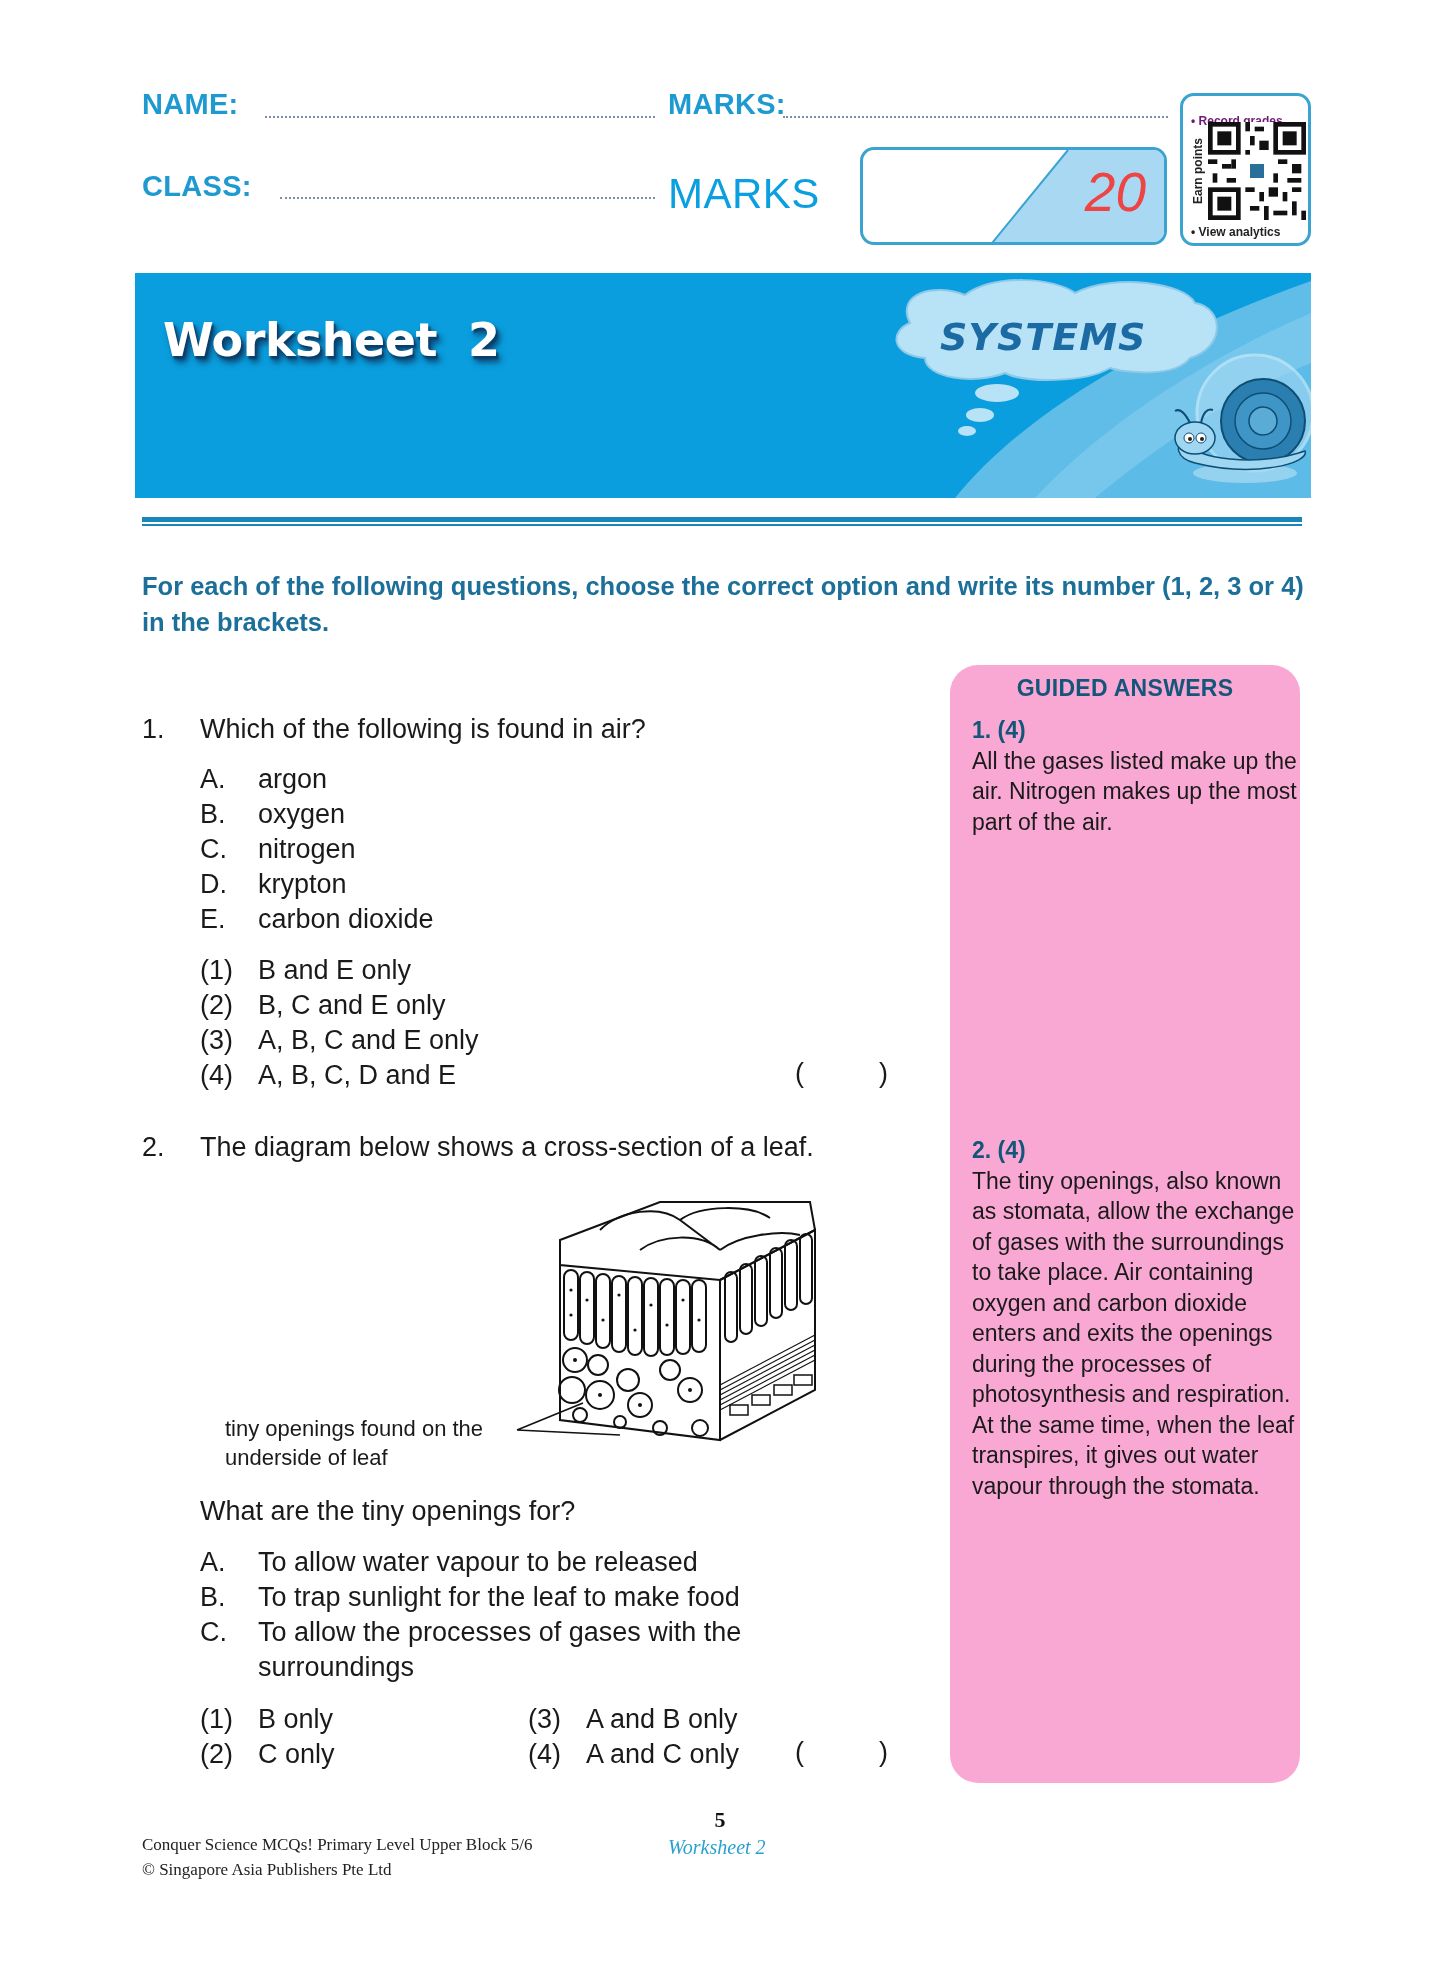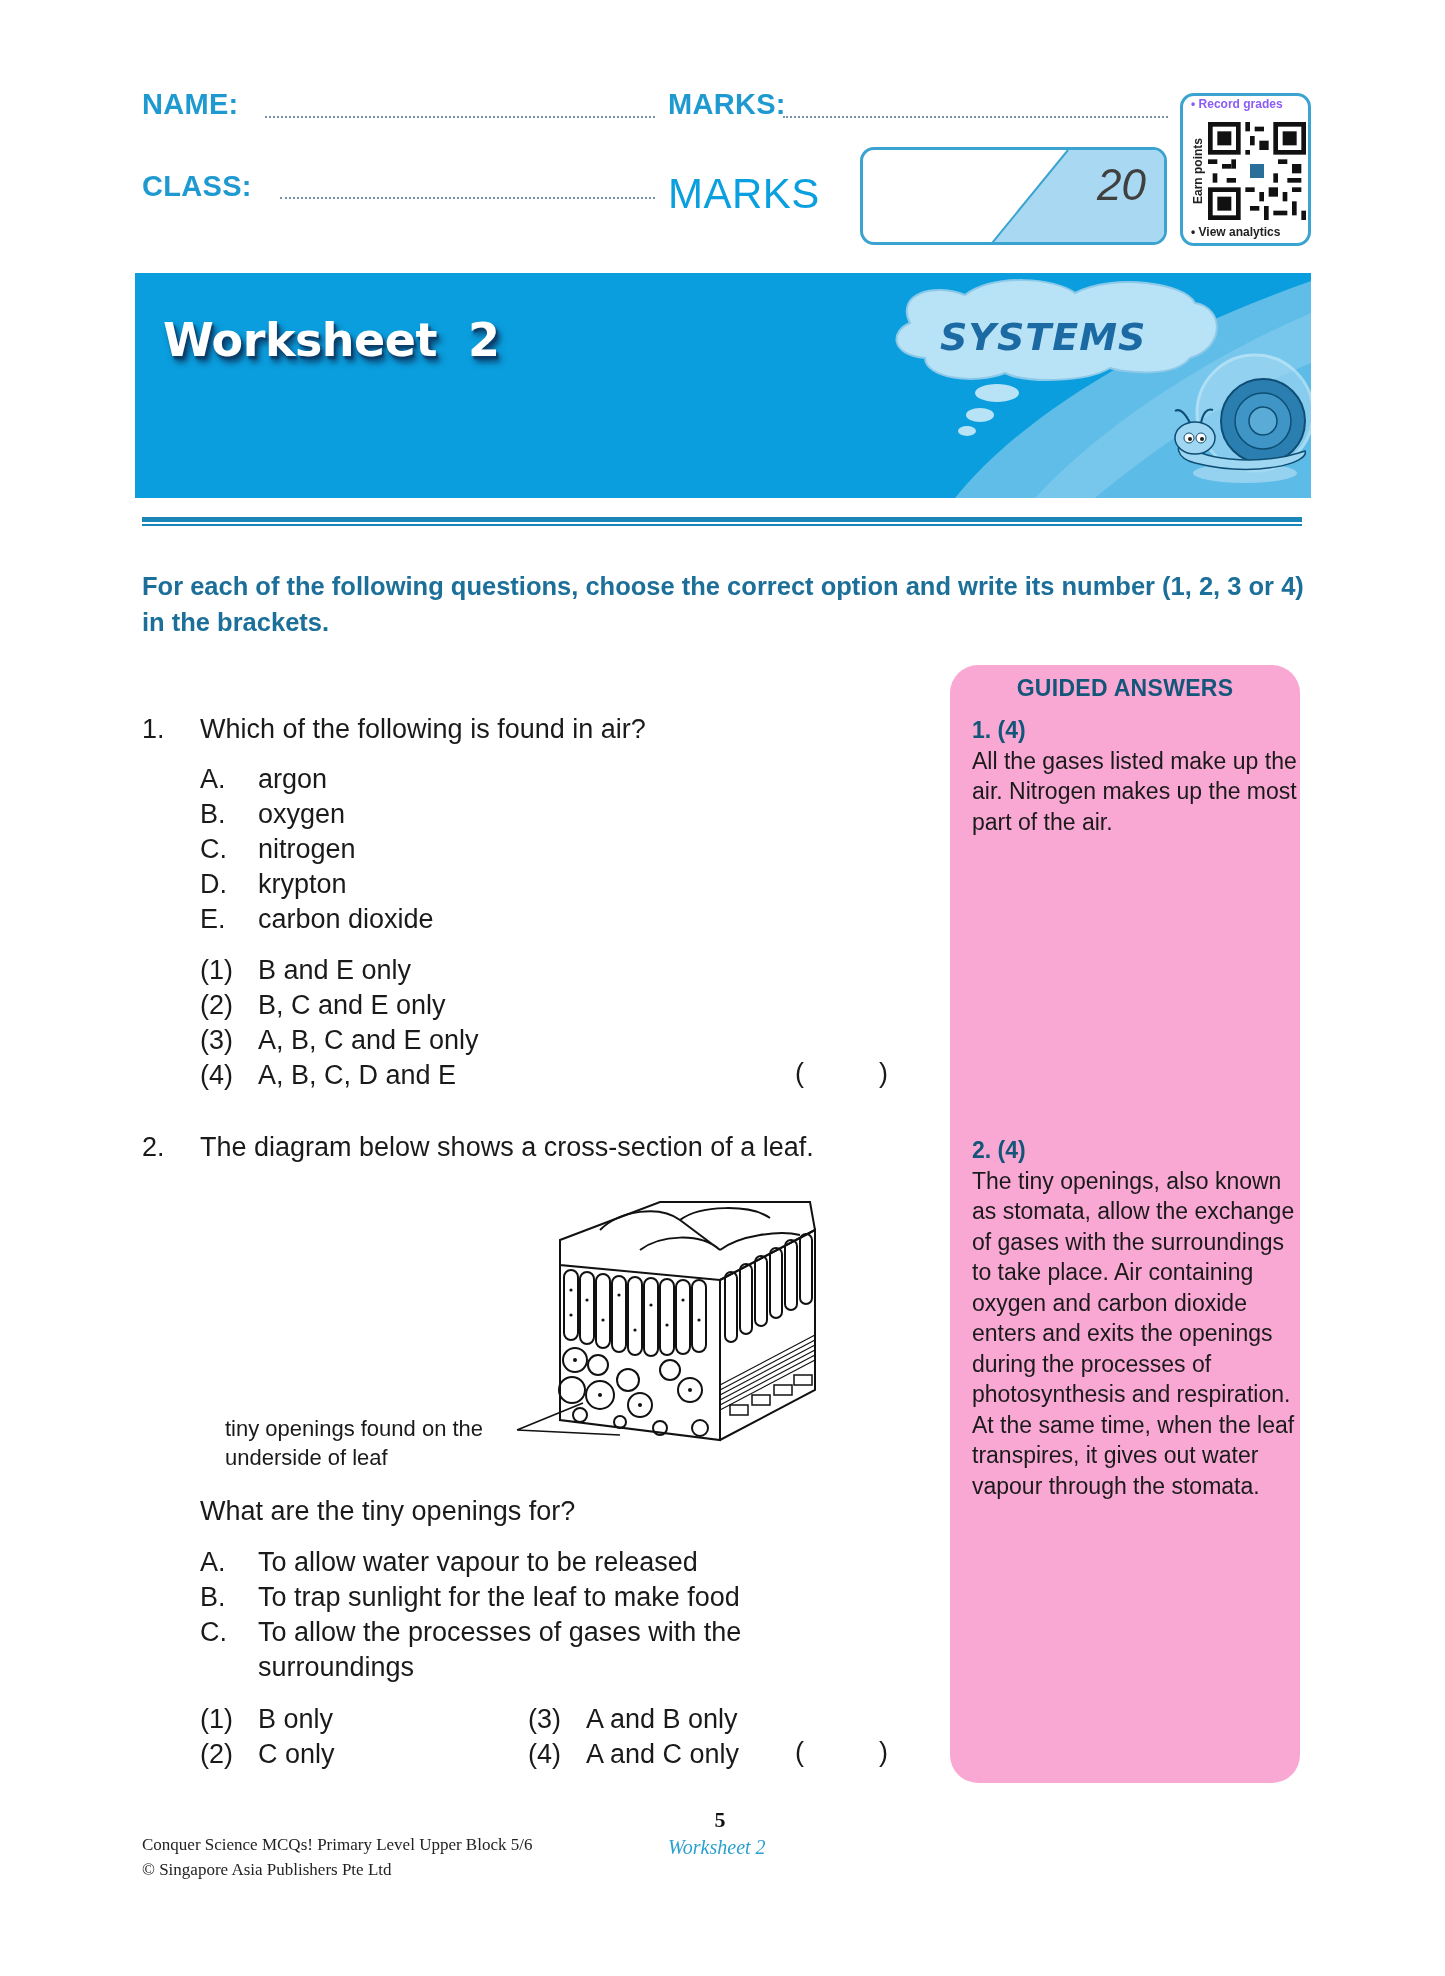--- a/index.html
+++ b/index.html
@@ -7,24 +7,24 @@
   body { position: relative; font-family: "Liberation Sans", sans-serif; color: #1a1a1a; overflow: hidden; }
 
   .abs { position: absolute; }
 
   
   .field-label { position: absolute; font-weight: bold; color: #1f9ad1; font-size: 29px; letter-spacing: 0.3px; }
   .field-line { position: absolute; height: 0; border-bottom: 2px dotted #7a8fa8; }
   .marks-label { position: absolute; font-weight: normal; color: #0aa0e0; font-size: 42px; letter-spacing: 0.5px; }
   .marks-box { position: absolute; left: 860px; top: 147px; width: 307px; height: 98px; border: 3px solid #3aa3cf; border-radius: 14px; overflow: hidden; background: #fff; }
   .marks-box svg { position: absolute; left: 0; top: 0; }
-  .marks-total { position: absolute; right: 18px; top: 10px; font-size: 44px; font-style: italic; color: #404040; font-family: "Liberation Sans", sans-serif; }
+  .marks-total { position: absolute; right: 18px; top: 10px; font-size: 55px; font-style: italic; color: #ef4444; font-family: "Liberation Sans", sans-serif; }
 
   .qr-card { position: absolute; left: 1180px; top: 93px; width: 131px; height: 153px; border: 3px solid #3aa3cf; border-radius: 14px; background: #fff; }
-  .qr-top { position: absolute; left: 8px; top: 1px; font-size: 12px; font-weight: bold; color: #8b5cf6; white-space: nowrap; }
+  .qr-top { position: absolute; left: 8px; top: 18px; font-size: 12px; font-weight: bold; color: #701a75; white-space: nowrap; }
   .qr-bottom { position: absolute; left: 8px; bottom: 4px; font-size: 12px; font-weight: bold; color: #222; white-space: nowrap; }
   .qr-side { position: absolute; left: -18px; top: 68px; font-size: 12px; font-weight: bold; color: #222; transform: rotate(-90deg); white-space: nowrap; }
   .qr-code { position: absolute; left: 25px; top: 26px; width: 98px; height: 98px; }
 
   
   .banner { position: absolute; left: 135px; top: 273px; width: 1176px; height: 225px; background: #0a9ede; overflow: hidden; }
   .banner-title { position: absolute; left: 28px; top: 40px; font-family: "DejaVu Sans", sans-serif; font-weight: bold; font-size: 46px; color: #fff; letter-spacing: -0.5px; text-shadow: 4px 6px 6px #0b3f6a, 2px 3px 2px #0b3f6a; }
   .banner-topic { position: absolute; left: 28px; top: 138px; font-weight: bold; font-size: 38px; color: #13223a; white-space: nowrap; }
   .banner-art { position: absolute; left: 0; top: 0; }
   .systems-text { position: absolute; left: 805px; top: 42px; font-family: "DejaVu Sans", sans-serif; font-weight: bold; font-style: italic; font-size: 38px; color: #1b6aa3; letter-spacing: 1px; }

